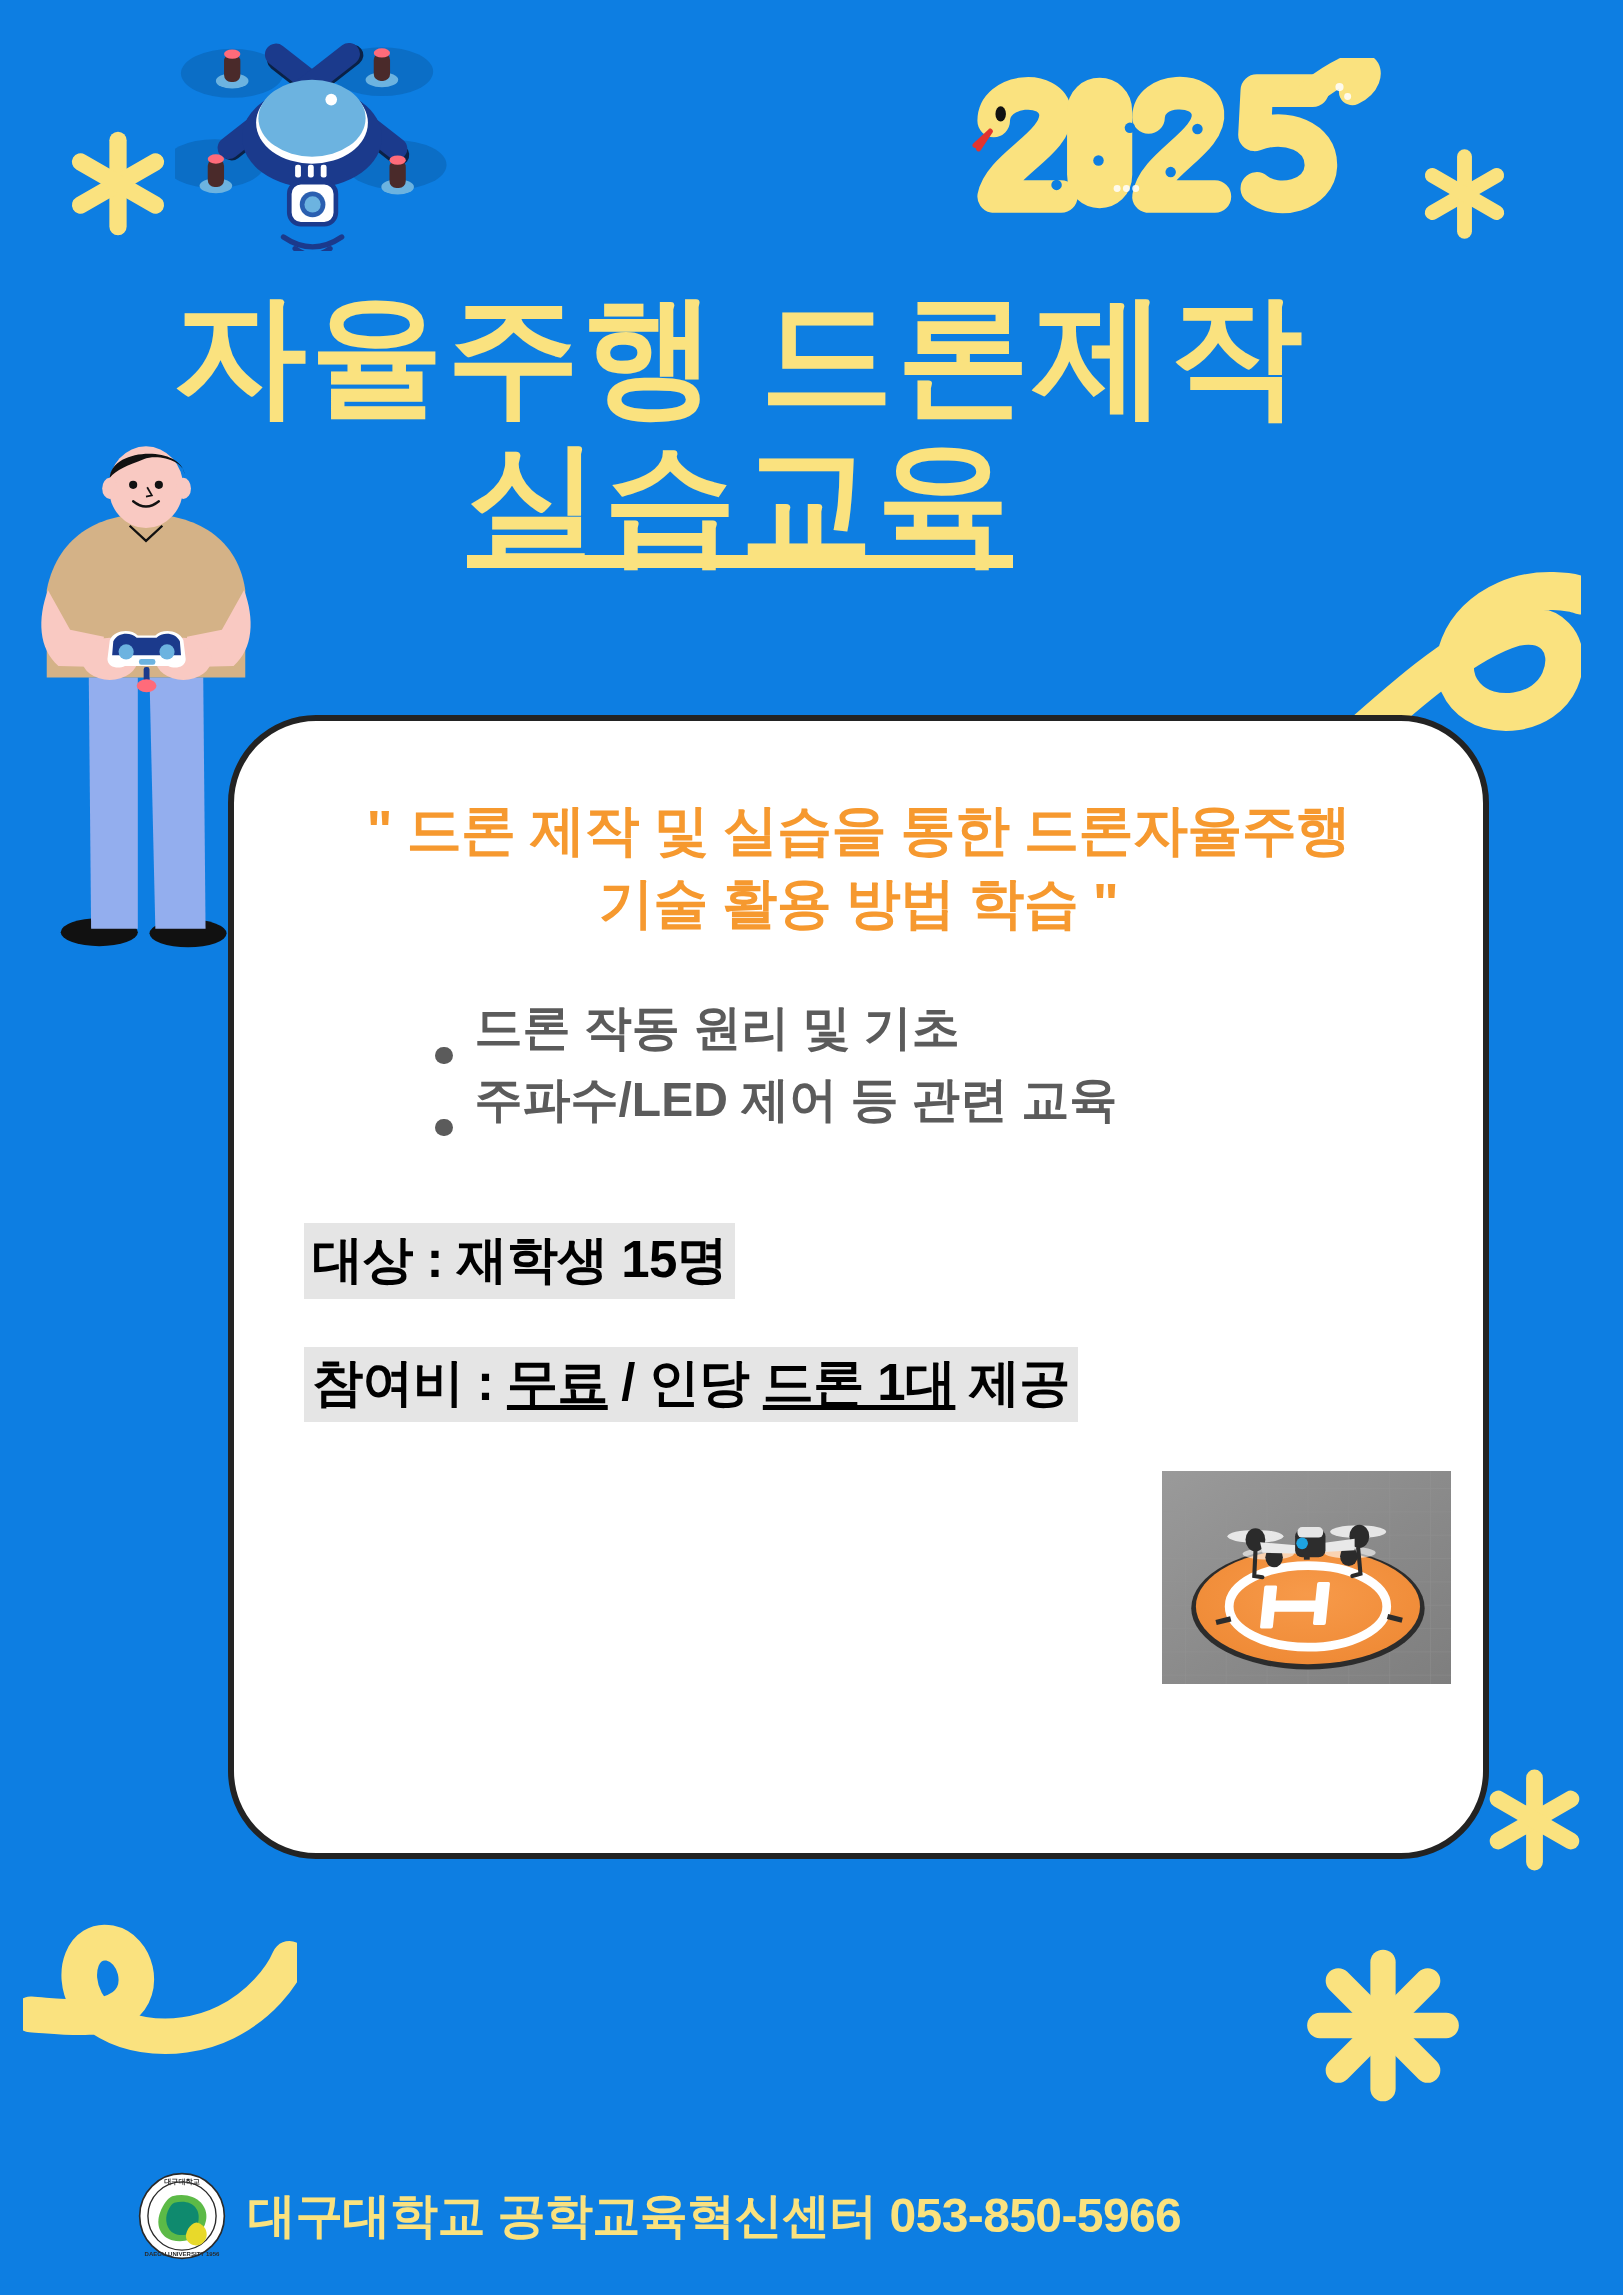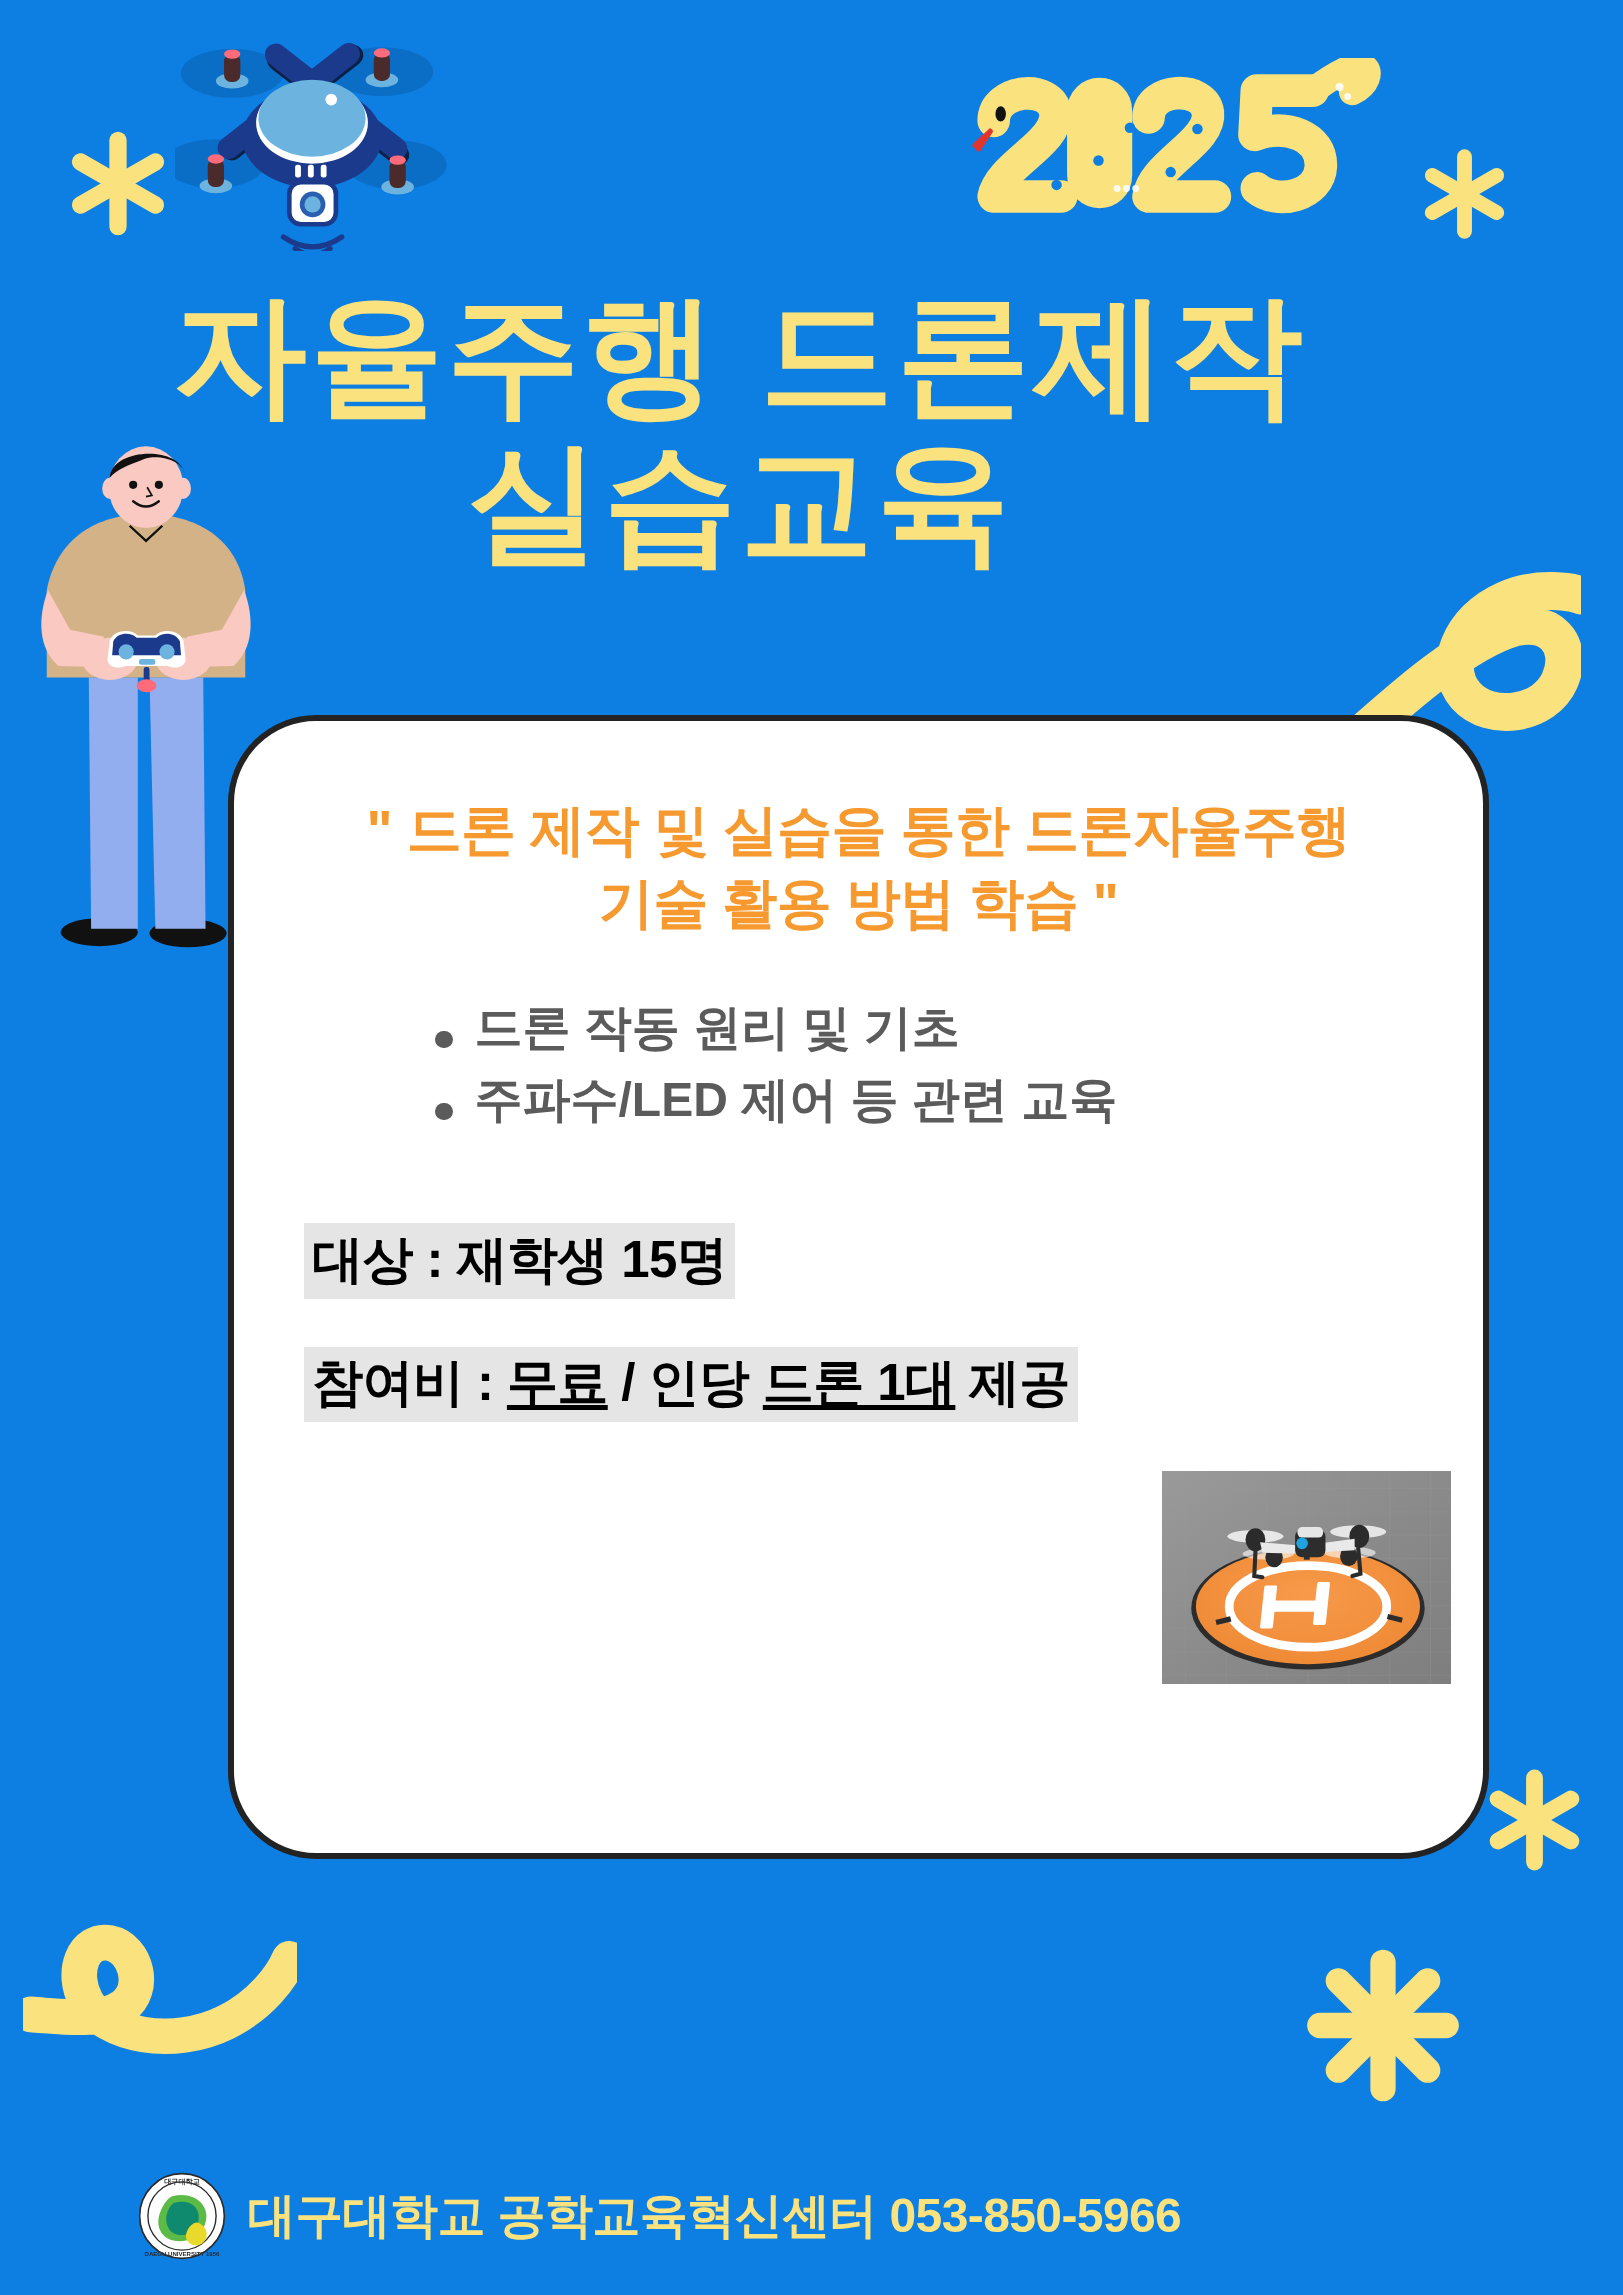--- a/index.html
+++ b/index.html
@@ -19,41 +19,41 @@
 
   
   .title-block{position:absolute;left:0;top:286px;width:1480px;text-align:center;}
   .title-line{
     color:#fae27f;font-weight:900;letter-spacing:3.5px;
     font-size:131px;line-height:1.05;white-space:nowrap;
     font-family:"Liberation Sans","DejaVu Sans",sans-serif;
     -webkit-text-stroke:0px transparent;
   }
   .title-line.l1{font-size:133px;}
-  .title-line.l2{font-size:133px;margin-top:7px;}
+  .title-line.l2{font-size:133px;margin-top:7px;text-decoration:underline;}
 
   
   .person-wrap{position:absolute;left:35px;top:444px;width:222px;height:508px;}
 
   
   .card{
     position:absolute;left:228px;top:715px;width:1261px;height:1144px;
     background:#ffffff;border:6.4px solid #232323;border-radius:88px;
     box-sizing:border-box;
   }
   .quote{
     position:absolute;left:0;top:73px;width:100%;text-align:center;
     color:#f6992f;font-weight:900;font-size:55px;line-height:1.32;
     letter-spacing:-0.6px;
   }
   .bullets{
     position:absolute;left:201px;top:271px;width:875px;
     color:#5b5b5b;font-weight:900;font-size:48px;line-height:1.5;
   }
-  .bullet-row{display:flex;align-items:center;gap:22px;}
+  .bullet-row{display:flex;align-items:flex-end;gap:22px;}
   .dot{
     width:17.5px;height:17.5px;border-radius:50%;background:#5b5b5b;
     flex:none;margin-top:23px;
   }
 
   .details{position:absolute;left:70px;top:502px;width:1109px;}
   .detail-line{
     display:inline-block;background:#e5e5e5;color:#000000;
     font-weight:900;font-size:51px;line-height:1.30;
     padding:3.5px 8.2px 5.8px 8.2px;margin-bottom:48px;white-space:nowrap;

